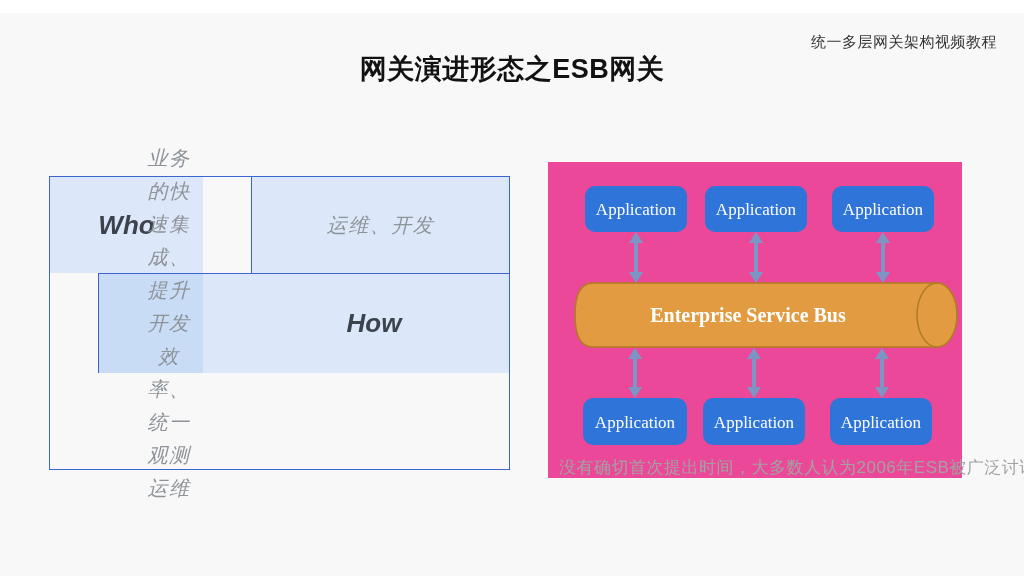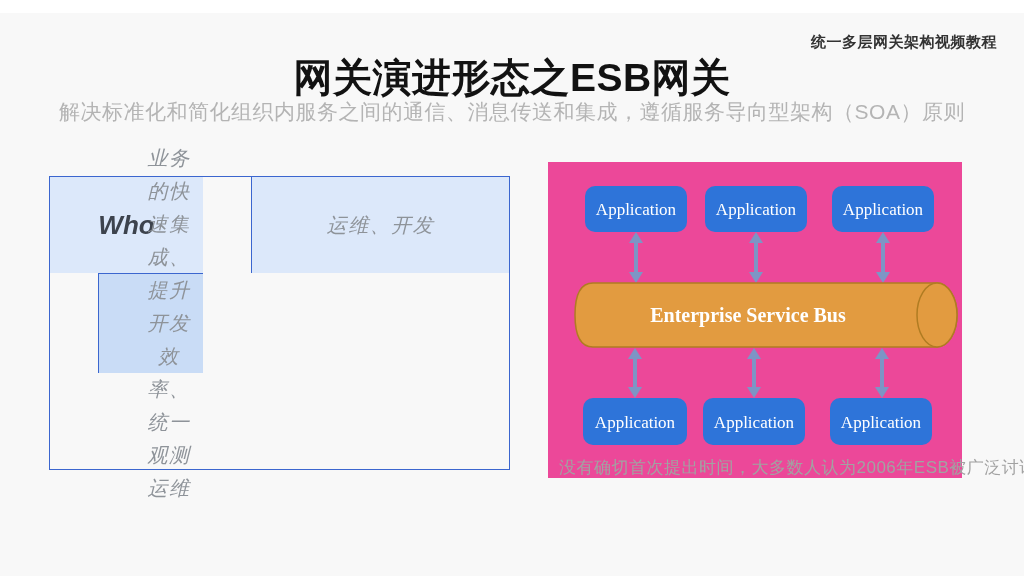--- a/index.html
+++ b/index.html
@@ -11,25 +11,25 @@
   .slide {
     position:absolute; left:0; top:13px; width:1024px; height:563px;
     background:#f8f8f8;
   }
   .top-strip {
     position:absolute; left:0; top:0; width:1024px; height:13px;
     background:#ffffff;
   }
   .watermark {
     position:absolute; top:20px; right:27px;
-    font-size:15px; font-weight:bold; color:#333333; letter-spacing:0.5px;
+    font-size:15px; font-weight:normal; color:#333333; letter-spacing:0.5px;
   }
   .page-title {
     position:absolute; left:0; top:38px; width:1024px;
-    text-align:center; font-size:39px; font-weight:800; color:#121212;
+    text-align:center; font-size:27px; font-weight:800; color:#121212;
     letter-spacing:0.5px;
   }
   .page-subtitle {
     position:absolute; left:0; top:85px; width:1024px;
     text-align:center; font-size:21px; color:#b4b4b4; letter-spacing:0.5px;
   }
   
   .info-table {
     position:absolute; left:49px; top:163px; width:459px;
     display:grid; grid-template-columns:153px 1fr;
@@ -73,36 +73,38 @@
 <body>
 
 <div class="top-strip"></div>
 
 <div class="slide">
 
   <div class="watermark">统一多层网关架构视频教程</div>
 
   <div class="page-title">网关演进形态之ESB网关</div>
 
-  <div class="page-subtitle">解决标准化和简化组织内服务之间的通信、消息传送和集成，遵循服务导向型架构（SOA）原则</div>
 
   <div class="info-table">
     <div class="cell label">
       <span class="row-label">Who</span>
     </div>
     <div class="cell content">
       <span class="row-content">运维、开发</span>
     </div>
 
     <div class="cell content dark rt">
       <span class="row-content">业务的快速集成、
 提升开发效率、
 统一观测运维</span>
     </div>
 
+    <div class="cell label rt">
+      <span class="row-label">How</span>
+    </div>
   </div>
 
   <div class="diagram-panel">
     <svg width="414" height="316" viewBox="0 0 414 316">
 
       <g>
         <rect x="37" y="24" width="102" height="46" rx="10" fill="#2e74d9"></rect>
         <text class="app-text" x="88" y="53" text-anchor="middle">Application</text>
       </g>
       <g>

